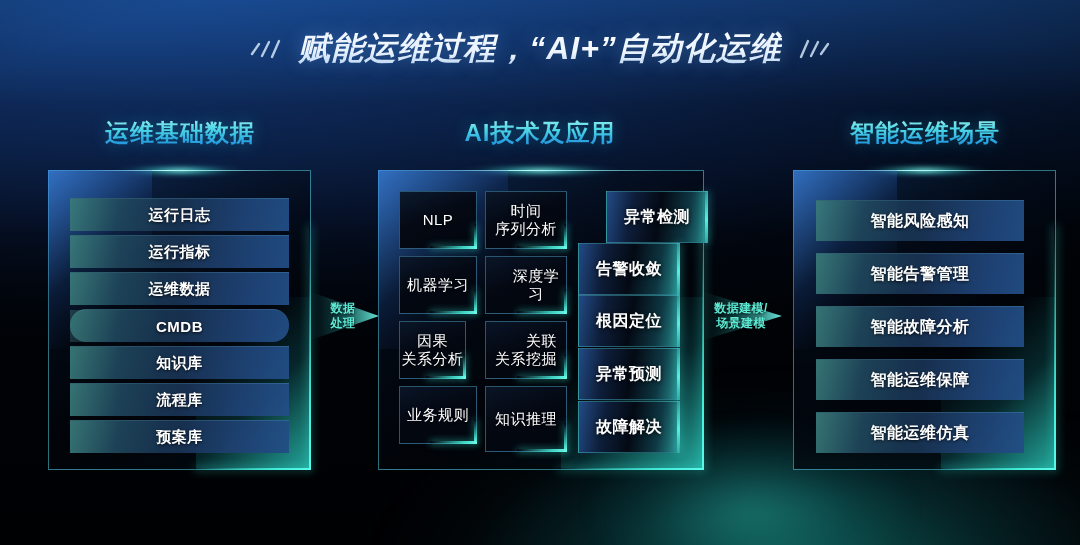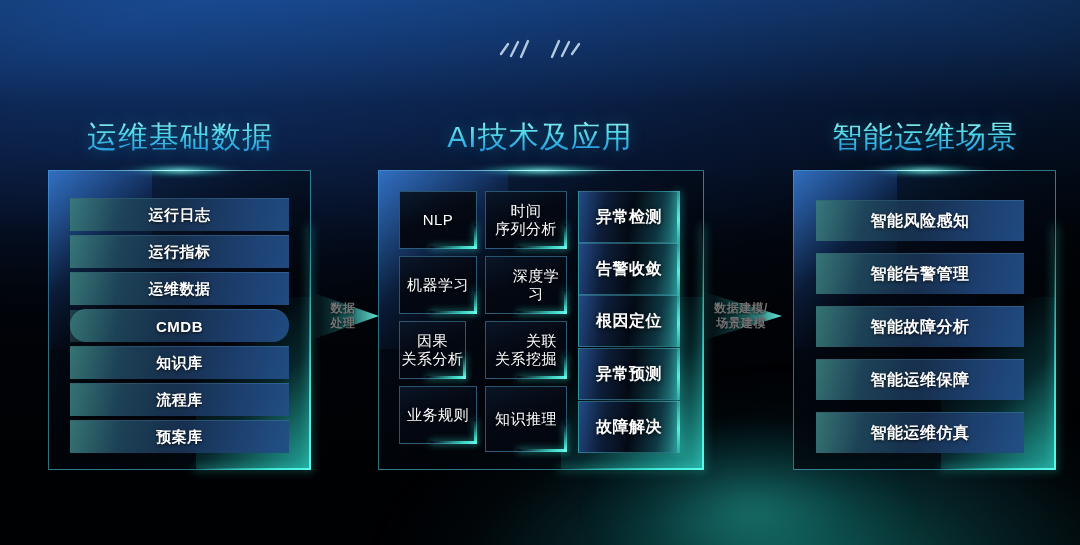--- a/index.html
+++ b/index.html
@@ -41,21 +41,21 @@
     font-size:32px;font-weight:bold;font-style:italic;letter-spacing:1px;
     color:#ffffff;
     background:linear-gradient(180deg,#ffffff 0%,#ffffff 55%,#cfe2f5 80%,#9fc0e2 100%);
     -webkit-background-clip:text;background-clip:text;-webkit-text-fill-color:transparent;
     text-shadow:0 0 18px rgba(120,180,255,.35);
     white-space:nowrap;
   }
   .tick-left,.tick-right{display:block;opacity:.95;}
 
   
-  .col-title{position:absolute;font-size:30px;font-weight:normal;letter-spacing:1px;
+  .col-title{position:absolute;font-size:24px;font-weight:bold;letter-spacing:1px;
     text-align:center;white-space:nowrap;
     background:linear-gradient(180deg,#a9f4ef 0%,#57ddea 38%,#2ea8e4 72%,#1d7fd4 100%);
     -webkit-background-clip:text;background-clip:text;-webkit-text-fill-color:transparent;
     text-shadow:0 0 16px rgba(40,190,220,.35);
   }
 
   .panel{position:absolute;box-sizing:border-box;
     border:1px solid rgba(80,200,215,.55);
     background:linear-gradient(145deg, rgba(16,52,96,.55) 0%, rgba(4,14,30,.55) 32%, rgba(1,4,10,.75) 60%, rgba(2,18,26,.6) 100%);
   }
@@ -113,21 +113,21 @@
     border:1px solid rgba(70,175,190,.45);
   }
   .wtile .wg{position:absolute;right:-1px;top:-1px;bottom:-1px;width:3px;
     background:linear-gradient(180deg, rgba(60,230,215,.35) 0%, rgba(90,245,230,.95) 55%, rgba(60,230,215,.35) 100%);
     box-shadow:0 0 8px rgba(60,230,215,.7);}
 
   
   .arrow{position:absolute;}
   .arrow .label{position:absolute;left:0;top:50%;transform:translateY(-50%);
     width:100%;text-align:center;
-    color:#737373;font-size:12px;font-weight:bold;line-height:1.25;letter-spacing:.4px;
+    color:#5eead4;font-size:12px;font-weight:bold;line-height:1.25;letter-spacing:.4px;
     text-shadow:0 1px 3px rgba(0,0,0,.9);white-space:pre-line;padding-right:4px;box-sizing:border-box;}
 </style>
 </head>
 <body>
 
 <div id="stage">
 
   <div class="bg-base"></div>
   <div class="bg-topfade"></div>
   <div class="bg-dark-bottom"></div>
@@ -136,20 +136,21 @@
   <div class="bg-vignette"></div>
 
   <div class="title-wrap">
     <svg class="tick-left" width="34" height="30" viewBox="0 0 34 30">
       <g stroke="#cfe3f7" stroke-width="2.4" stroke-linecap="round" fill="none" opacity="0.9">
         <line x1="2" y1="20" x2="9" y2="10"></line>
         <line x1="12" y1="22" x2="19" y2="8"></line>
         <line x1="22" y1="23" x2="29" y2="7"></line>
       </g>
     </svg>
+    <div class="title-text"><span>赋能运维过程，“AI+”自动化运维</span></div>
     <svg class="tick-right" width="34" height="30" viewBox="0 0 34 30">
       <g stroke="#cfe3f7" stroke-width="2.4" stroke-linecap="round" fill="none" opacity="0.9">
         <line x1="5" y1="23" x2="12" y2="7"></line>
         <line x1="15" y1="22" x2="22" y2="8"></line>
         <line x1="25" y1="20" x2="32" y2="10"></line>
       </g>
     </svg>
   </div>
 
   <div class="col-title" style="left:48px;top:117px;width:264px;"><span>运维基础数据</span></div>
@@ -243,21 +244,21 @@
       <span>业务规则</span>
       <span class="g-br"></span>
       <span class="g-br-v"></span>
     </div>
   <div class="tile" style="left:485px;top:386px;width:82px;height:66px;">
       <span>知识推理</span>
       <span class="g-br"></span>
       <span class="g-br-v"></span>
     </div>
 
-  <div class="wtile" style="left:578px;top:191px;width:102px;height:52px;">
+  <div class="wtile" style="left:606px;top:191px;width:102px;height:52px;">
       <span>异常检测</span>
       <span class="wg"></span>
     </div>
   <div class="wtile" style="left:578px;top:243px;width:102px;height:52px;">
       <span>告警收敛</span>
       <span class="wg"></span>
     </div>
   <div class="wtile" style="left:578px;top:295px;width:102px;height:52px;">
       <span>根因定位</span>
       <span class="wg"></span>

